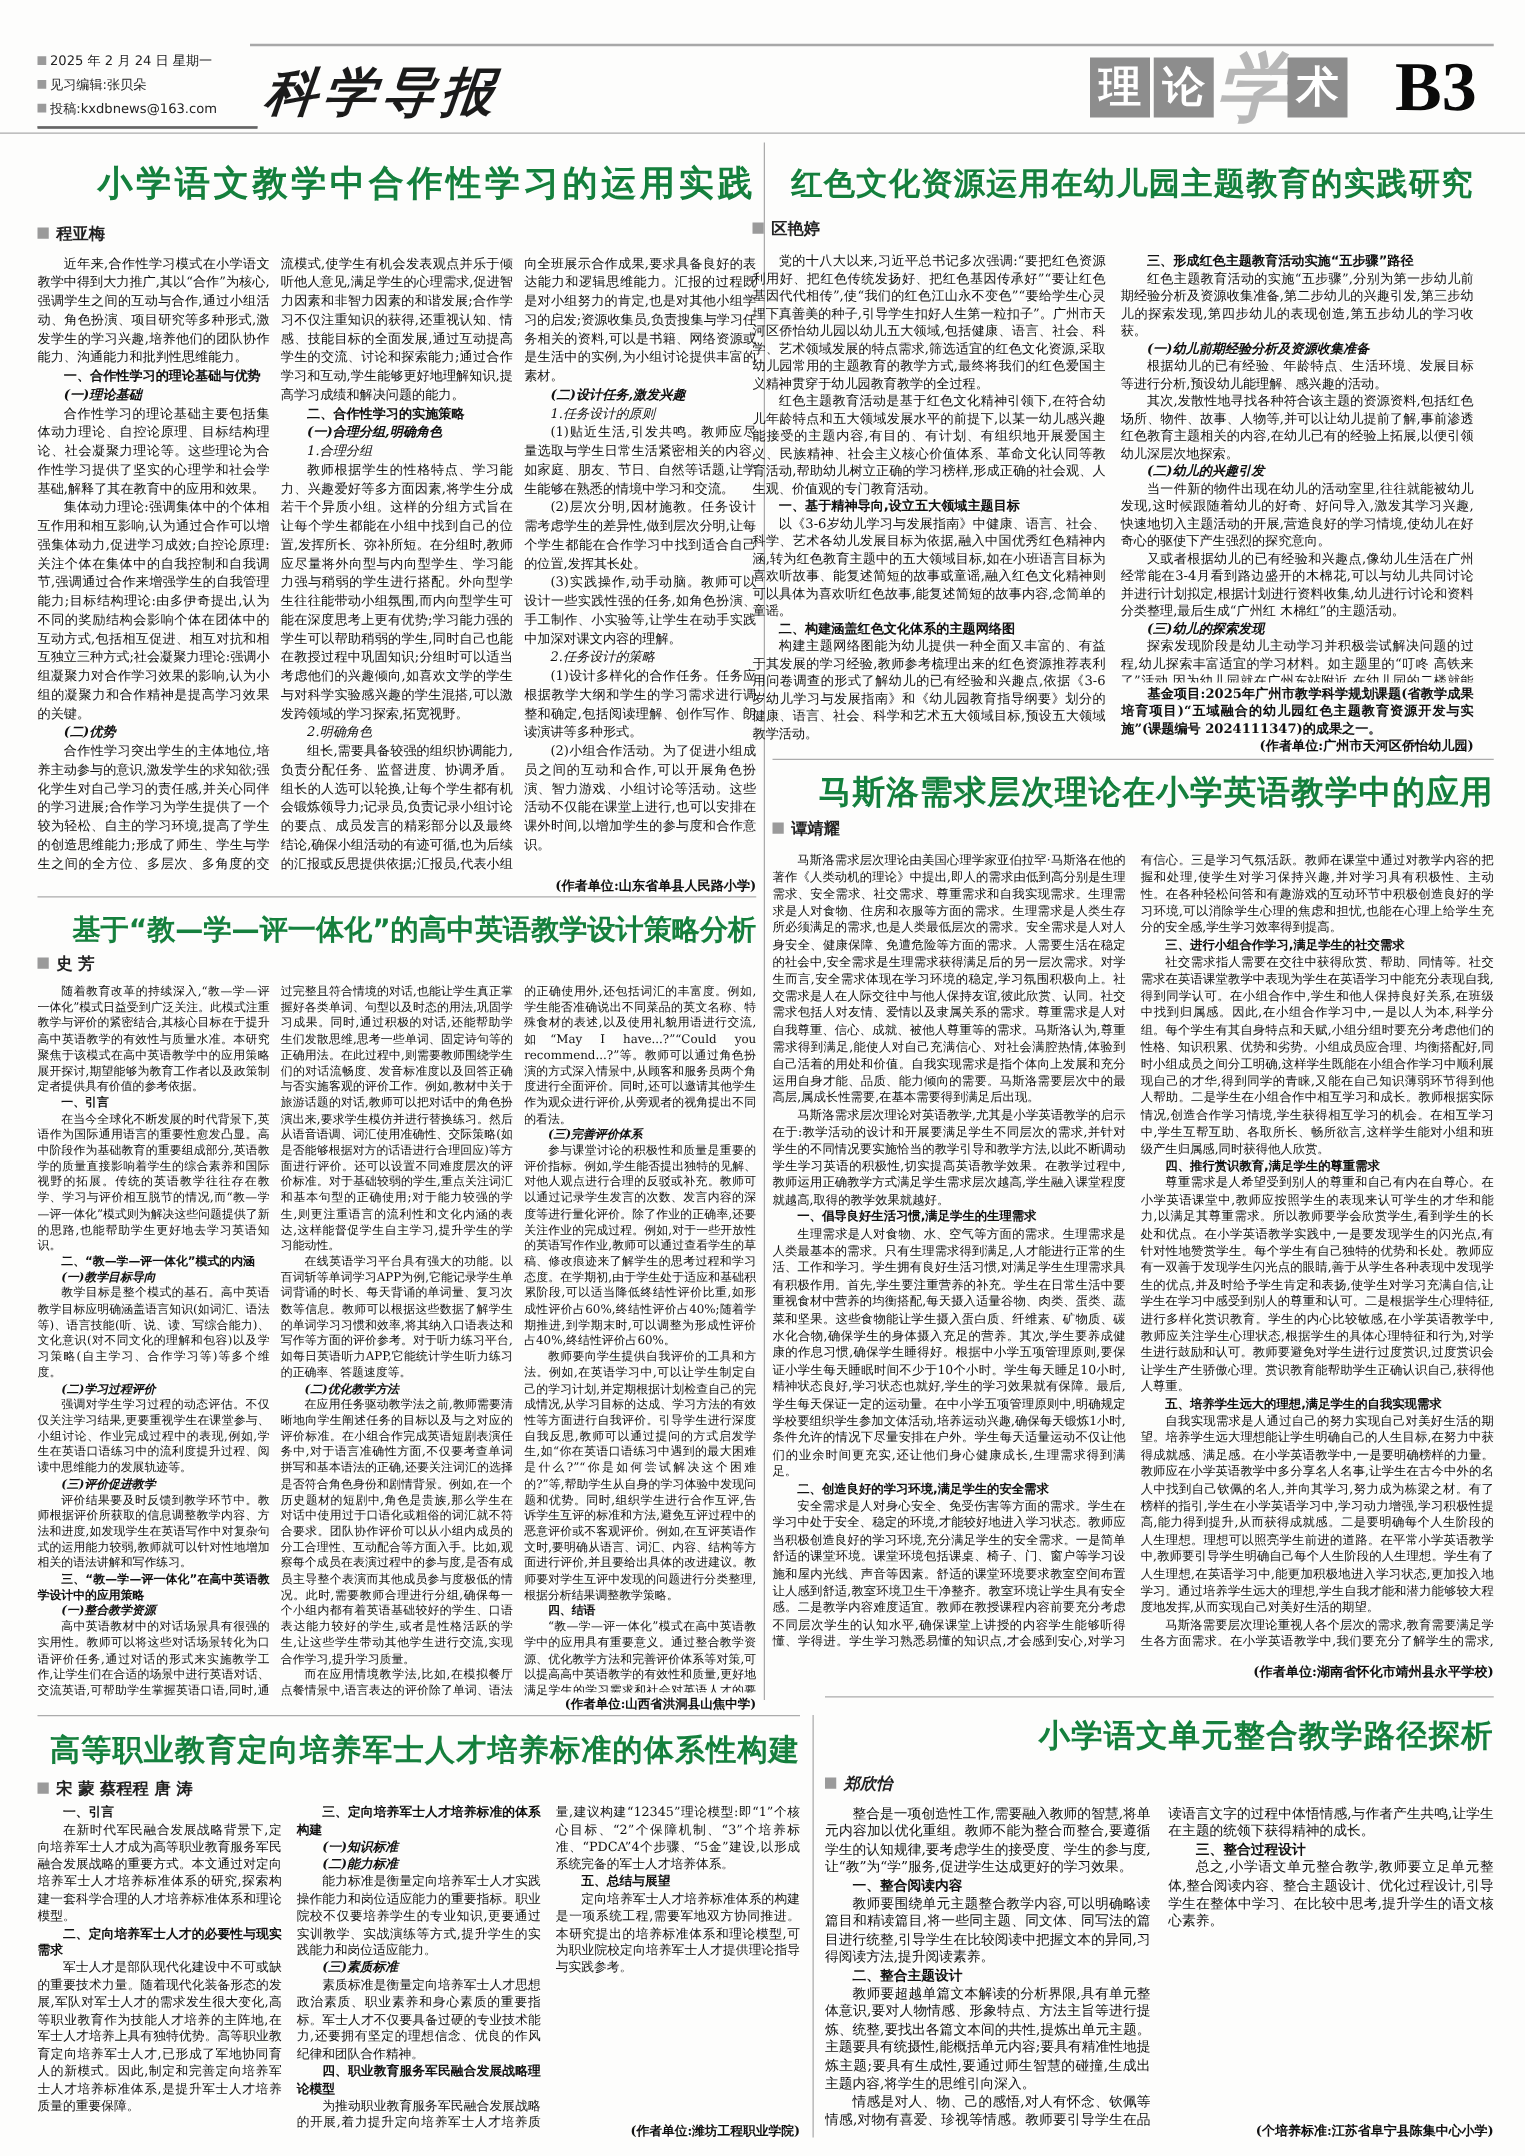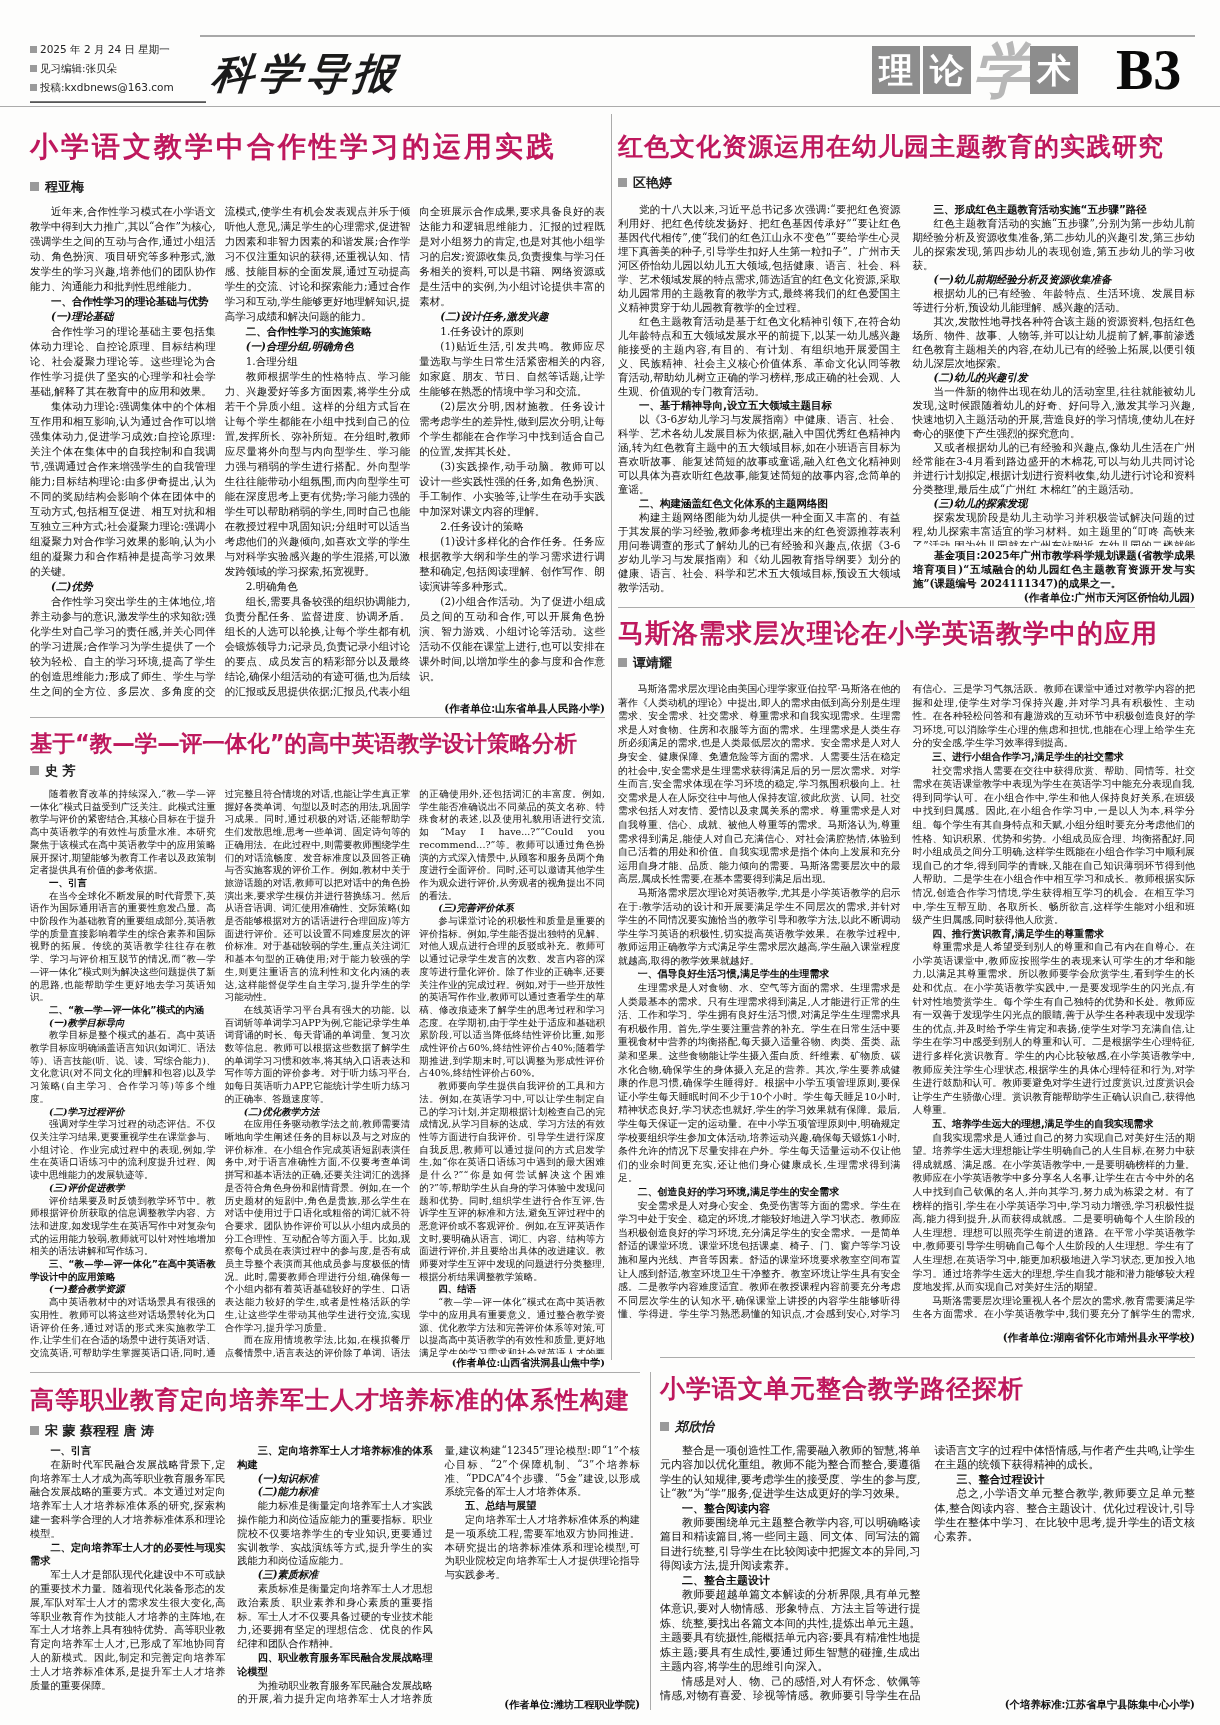--- a/index.html
+++ b/index.html
@@ -18,41 +18,41 @@
   .section-logo .box{width:48px;height:48px;background:#8d8d8d;color:#fff;font-family:"DejaVu Sans",sans-serif;
             font-weight:bold;font-size:34px;line-height:48px;text-align:center;margin-right:3px;}
   .section-logo .lite{width:62px;font-family:"DejaVu Serif",serif;font-style:italic;font-weight:bold;
             font-size:60px;color:#b7b7b7;text-align:center;margin:0 -4px 0 -2px;line-height:48px;}
   .pageno{position:absolute;left:1116px;top:38px;font-family:"Liberation Serif",serif;font-weight:bold;
             font-size:56px;color:#0a0a0a;}
   
   .vline,.hline{position:absolute;background:#ababab;}
   
   .article{position:absolute;}
-  .a-title{position:absolute;left:0;right:0;text-align:left;font-family:"DejaVu Sans",sans-serif;
-           font-weight:bold;color:#be185d;white-space:nowrap;}
+  .a-title{position:absolute;left:0;right:0;text-align:right;font-family:"DejaVu Sans",sans-serif;
+           font-weight:bold;color:#15803d;white-space:nowrap;}
   .byline{position:absolute;left:0;right:0;text-align:left;font-family:"DejaVu Sans",sans-serif;
           font-weight:bold;font-size:13px;color:#222;}
   .byline .sq{display:inline-block;width:9px;height:9px;background:#9a9a9a;margin-right:6px;}
   .body{position:absolute;left:0;right:0;overflow:hidden;text-align:justify;column-fill:auto;}
   .body p{margin:0;text-indent:2em;}
   .body p.h{font-weight:bold;font-family:"DejaVu Sans",sans-serif;}
   .body p.sh{font-weight:bold;font-style:italic;}
-  .body p.n{}
+  .body p.n{font-style:italic;}
   .foot{position:absolute;bottom:0;right:0;background:#fdfdfc;padding:2px 0 0 6px;}
   .foot p{margin:0;font-weight:bold;}
   .foot p.attrib{text-align:right;}
   .foot p.fund{text-align:justify;text-indent:2em;}
   
   .a1{left:30px;top:116px;width:575px;height:600px;}
   .a1 .a-title{top:12px;font-size:28px;letter-spacing:3px;}
   .a1 .byline{top:62px;}
   .a1 .body{top:88px;height:506px;column-count:3;column-gap:9px;font-size:10.5px;line-height:15px;}
   .a1 .foot{font-size:10.5px;}
-  .a2{left:618px;top:116px;width:577px;height:488px;text-decoration:underline;}
+  .a2{left:602px;top:116px;width:577px;height:488px;text-decoration:underline;}
   .a2 .a-title{top:14px;font-size:25px;letter-spacing:1px;}
   .a2 .byline{top:58px;}
   .a2 .body{top:86px;height:398px;column-count:2;column-gap:12px;font-size:10.5px;line-height:14px;}
   .a2 .foot{width:282px;font-size:10.5px;line-height:14px;}
   .a3{left:618px;top:610px;width:577px;height:735px;}
   .a3 .a-title{top:6px;font-size:26px;letter-spacing:1px;}
   .a3 .byline{top:44px;}
   .a3 .body{top:72px;height:650px;column-count:2;column-gap:12px;font-size:9.9px;line-height:13.6px;}
   .a3 .foot{font-size:10.5px;}
   .a4{left:30px;top:720px;width:575px;height:650px;}

